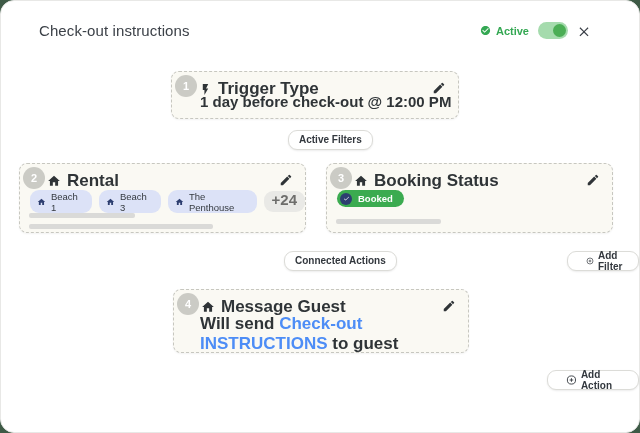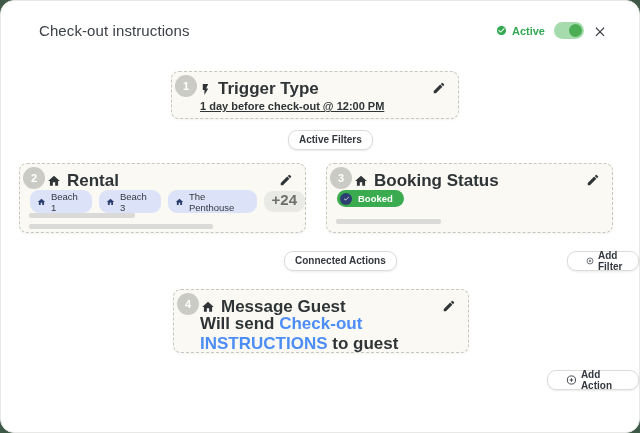--- a/index.html
+++ b/index.html
@@ -2,37 +2,37 @@
 <html><head>
 <meta charset="utf-8">
 <style>
   html,body{margin:0;padding:0;}
   body{font-family:"Liberation Sans",sans-serif;}
   .stage{position:relative;width:640px;height:433px;background:#3E5A46;overflow:hidden;}
   .modal{position:absolute;inset:0;background:#ffffff;border-radius:14px;border:1px solid #e8e8e6;box-sizing:border-box;}
 
   
   .title{position:absolute;left:38px;top:21px;font-size:15px;font-weight:500;color:#3C4148;letter-spacing:.1px;}
-  .header-right{position:absolute;right:32px;top:21px;display:flex;align-items:center;gap:9px;}
+  .header-right{position:absolute;right:48px;top:21px;display:flex;align-items:center;gap:9px;}
   .status-badge{display:flex;align-items:center;gap:5px;color:#34A853;font-size:11px;font-weight:600;}
   .toggle{position:relative;width:30px;height:17px;border-radius:9px;background:#A5DBAD;cursor:pointer;}
   .toggle .knob{position:absolute;right:2px;top:2px;width:13px;height:13px;border-radius:50%;background:#4BAE55;}
   .close-btn{width:14px;height:14px;color:#3A3F47;cursor:pointer;display:flex;align-items:center;}
 
   
   .card{position:absolute;background:#FAF9F3;border:1.5px dashed #C7C7C0;border-radius:8px;box-sizing:border-box;box-shadow:0 1px 2px rgba(0,0,0,.05);}
   .step-badge{position:absolute;left:3px;top:3px;width:22px;height:22px;border-radius:50%;background:#CBCBC5;color:#ffffff;font-size:11px;font-weight:700;display:flex;align-items:center;justify-content:center;}
   .card-head{position:absolute;left:27px;top:7px;display:flex;align-items:center;gap:6px;color:#2F3437;}
   .card-title{font-size:17px;font-weight:700;color:#2F3437;}
   .edit-btn{position:absolute;right:12px;top:9px;width:14px;height:14px;color:#2F3437;cursor:pointer;}
   .icon-svg{display:block;}
 
   
   .trigger-card{left:170px;top:70px;width:288px;height:48px;}
-  .trigger-desc{position:absolute;left:28px;top:28px;font-size:11px;font-weight:700;color:#2F3437;text-decoration:underline;}
+  .trigger-desc{position:absolute;left:28px;top:21px;font-size:15px;font-weight:700;color:#2F3437;}
 
   
   .pill-label{position:absolute;height:18px;line-height:18px;background:#ffffff;border:1px solid #DCDCD8;border-radius:9px;padding:0 10px;font-size:10px;font-weight:700;color:#33383E;box-shadow:0 1px 2px rgba(0,0,0,.08);}
   .active-filters-pill{left:287px;top:129px;}
   .connected-actions-pill{left:283px;top:250px;}
 
   
   .rental-card{left:18px;top:162px;width:287px;height:70px;}
   .booking-card{left:325px;top:162px;width:287px;height:70px;}
   .chip-row{position:absolute;left:10px;top:26px;display:flex;align-items:center;gap:7px;}

